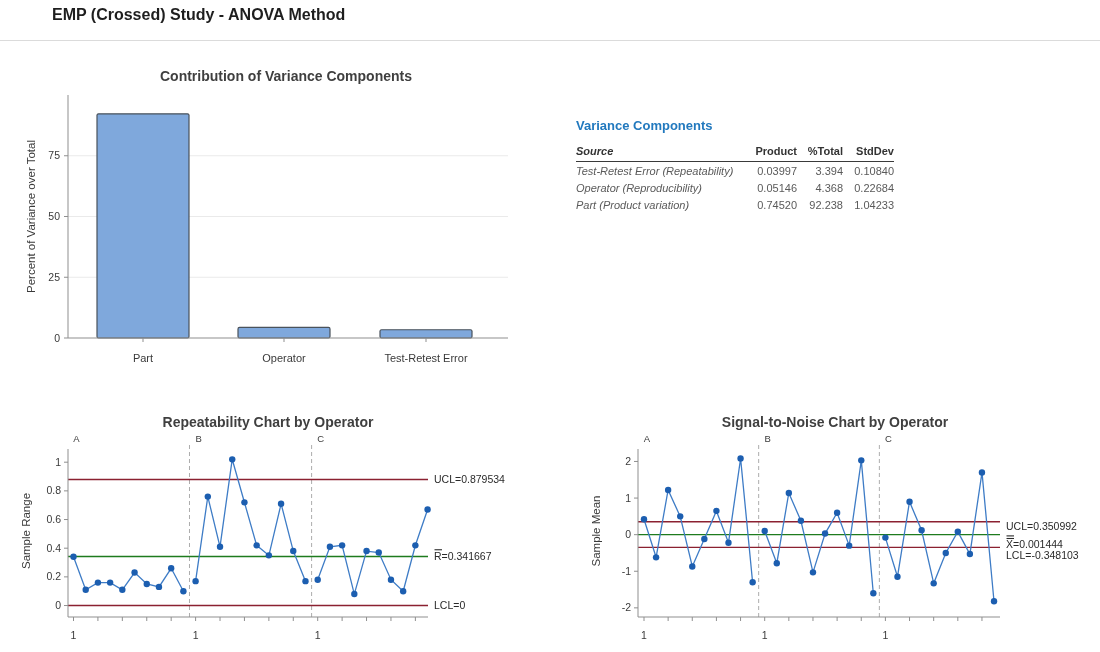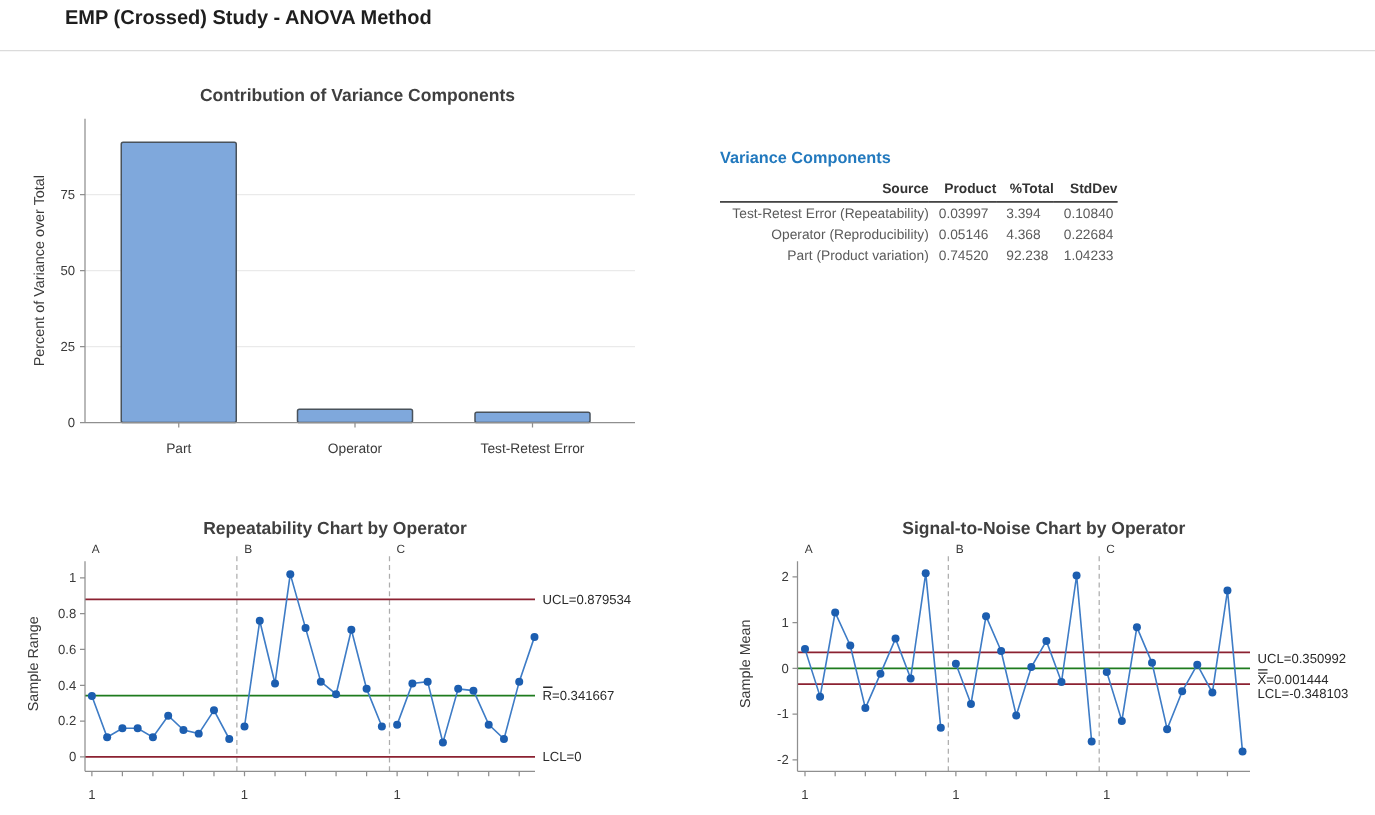--- a/index.html
+++ b/index.html
@@ -9,22 +9,22 @@
   .divider { position:absolute; left:0; top:40px; width:1100px; height:1px; background:#dbdbdb; }
   svg.chart { position:absolute; }
   #chart-contribution { left:20px; top:55px; }
   #chart-repeatability { left:0px; top:408px; }
   #chart-s2n { left:550px; top:408px; }
   svg text { font-family:"Liberation Sans","DejaVu Sans",sans-serif; }
   .vc { position:absolute; left:556px; top:118px; width:318px;margin-left:20px; }
   .vc-title { font-size:13px; font-weight:700; color:#2279be; margin:0 0 11px 0; }
   table.vc-table { border-collapse:collapse; width:100%; font-size:11px; color:#5a5a5a; table-layout:fixed; }
   .vc-table th { font-weight:700; color:#333333; text-align:right; border-bottom:1.5px solid #3a3a3a; padding:1px 0 4px 8px; font-size:11px; white-space:nowrap; }
-  .vc-table th:first-child, .vc-table td:first-child { text-align:right; padding-left:0; }
-  .vc-table td { padding:2.5px 0 2.5px 8px; white-space:nowrap; }
+  .vc-table th:first-child, .vc-table td:first-child { text-align:left; padding-left:0;font-style:italic; }
+  .vc-table td { text-align:right; padding:2.5px 0 2.5px 8px; white-space:nowrap; }
 </style>
 </head>
 <body>
 
 <div class="canvas">
   <div class="page-title">EMP (Crossed) Study - ANOVA Method</div>
   <div class="divider"></div>
 
   <svg id="chart-contribution" class="chart" width="530" height="320">
       <line x1="48" x2="488" y1="222.25" y2="222.25" stroke="#EAEAEA" stroke-width="1"></line>

